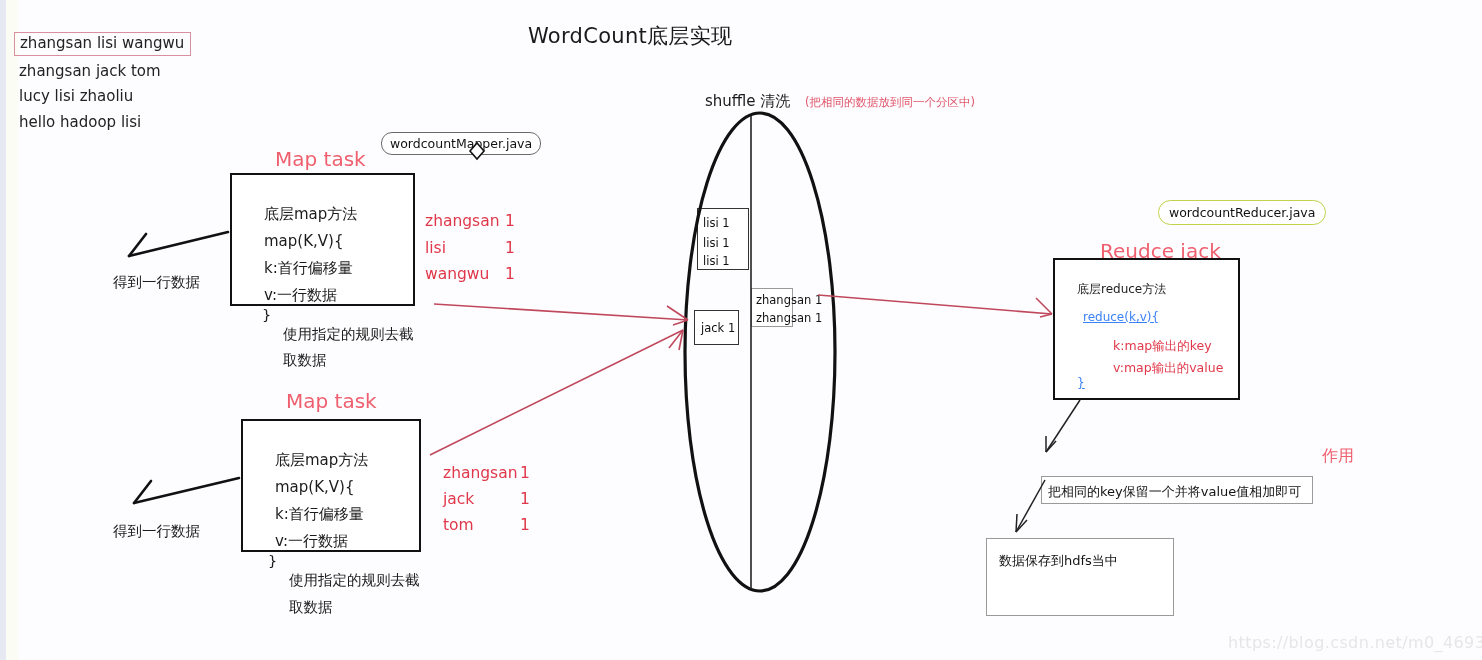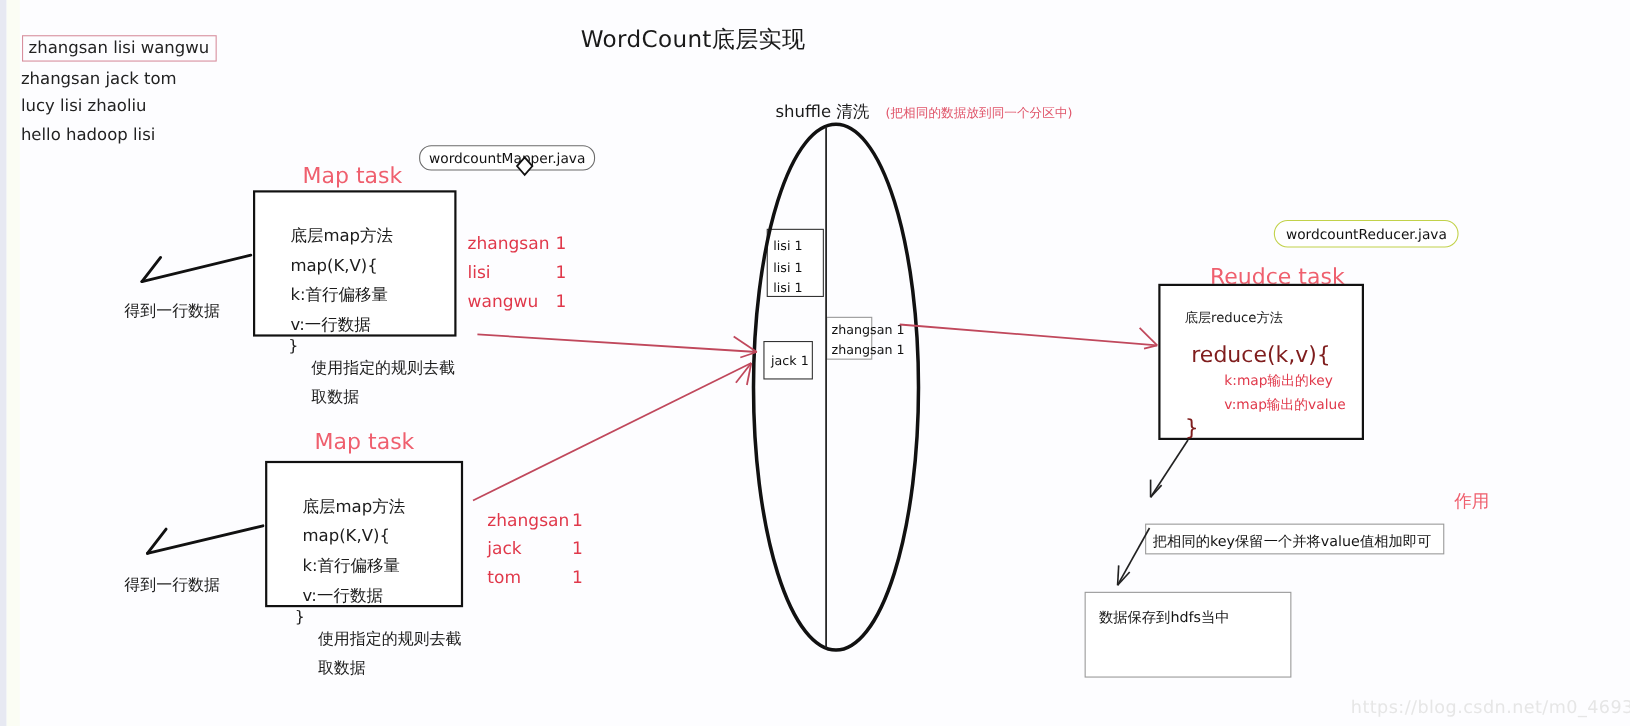--- a/index.html
+++ b/index.html
@@ -27,21 +27,21 @@
   }
   .shuffle-lbl{font-size:15px;color:#1a1a1a;white-space:nowrap;}
   .shuffle-sub{font-size:11.5px;color:#e0556a;white-space:nowrap;}
   .redlabel{font-size:20px;color:#ef5f6e;white-space:nowrap;}
   .blacktext{font-size:14.5px;color:#1c1c1c;white-space:nowrap;}
 
   .taskbox{
     border:2.5px solid #111;background:#fff;box-sizing:border-box;
   }
   .taskbox .ln{font-size:15px;color:#1c1c1c;white-space:nowrap;}
-  .redbox-ln{font-size:20px;color:#7f1d1d;white-space:nowrap;}
+  .redbox-ln{font-size:12px;color:#3b82f6;white-space:nowrap;text-decoration:underline;}
   .redbox-ln-sm{font-size:12.5px;color:#e0384a;white-space:nowrap;}
 
   .pill{
     border:1px solid #6b6b6b;border-radius:11px;background:#fff;
     font-size:12.5px;color:#111;padding:3px 8px;white-space:nowrap;
   }
   .pill.green{border-color:#c2d24a;border-radius:13px;padding:4px 10px;font-size:12.5px;}
 
   .minibox{
     border:1px solid #333;background:#fff;box-sizing:border-box;
@@ -63,21 +63,21 @@
 </head>
 <body>
 
 <div id="canvas">
 
   <div class="leftstrip"></div>
   <div class="leftstrip2"></div>
 
   <div class="abs title" style="left:528px;top:22px;">WordCount底层实现</div>
 
-  <div class="abs inputline boxed" style="left:20px;top:32px;">zhangsan lisi wangwu</div>
+  <div class="abs inputline boxed" style="left:14px;top:32px;">zhangsan lisi wangwu</div>
   <div class="abs inputline" style="left:19px;top:62px;">zhangsan jack tom</div>
   <div class="abs inputline" style="left:19px;top:87px;">lucy lisi zhaoliu</div>
   <div class="abs inputline" style="left:19px;top:113px;">hello hadoop lisi</div>
 
   <div class="abs shuffle-lbl" style="left:705px;top:92px;">shuffle 清洗</div>
   <div class="abs shuffle-sub" style="left:805px;top:95px;">(把相同的数据放到同一个分区中)</div>
 
   <div class="abs redlabel" style="left:275px;top:147px;">Map task</div>
 
   <div class="abs taskbox" style="left:230px;top:173px;width:185px;height:133px;">
@@ -131,21 +131,21 @@
     <div class="r" style="left:6px;top:10px;">jack 1</div>
   </div>
 
   <div class="abs minibox grey" style="left:751px;top:288px;width:42px;height:39px;">
     <div class="r" style="left:4px;top:4px;">zhangsan 1</div>
     <div class="r" style="left:4px;top:22px;">zhangsan 1</div>
   </div>
 
   <div class="abs pill green" style="left:1158px;top:200px;">wordcountReducer.java</div>
 
-  <div class="abs redlabel" style="left:1100px;top:239px;">Reudce task</div>
+  <div class="abs redlabel" style="left:1100px;top:239px;">Reudce jack</div>
 
   <div class="abs taskbox" style="left:1053px;top:258px;width:187px;height:142px;">
     <div class="abs ln" style="left:22px;top:21px;font-size:12px;">底层reduce方法</div>
     <div class="abs redbox-ln" style="left:28px;top:50px;">reduce(k,v){</div>
     <div class="abs redbox-ln-sm" style="left:58px;top:78px;">k:map输出的key</div>
     <div class="abs redbox-ln-sm" style="left:58px;top:100px;">v:map输出的value</div>
     <div class="abs redbox-ln" style="left:22px;top:116px;">}</div>
   </div>
 
   <div class="abs plainbox" style="left:1041px;top:452px;width:272px;height:28px;margin-top:24px;">

